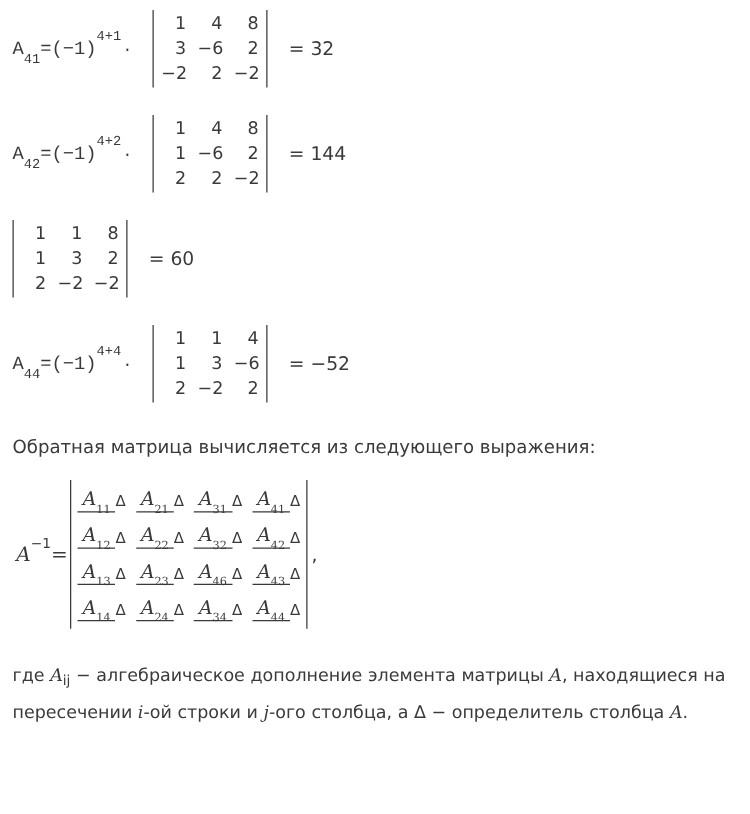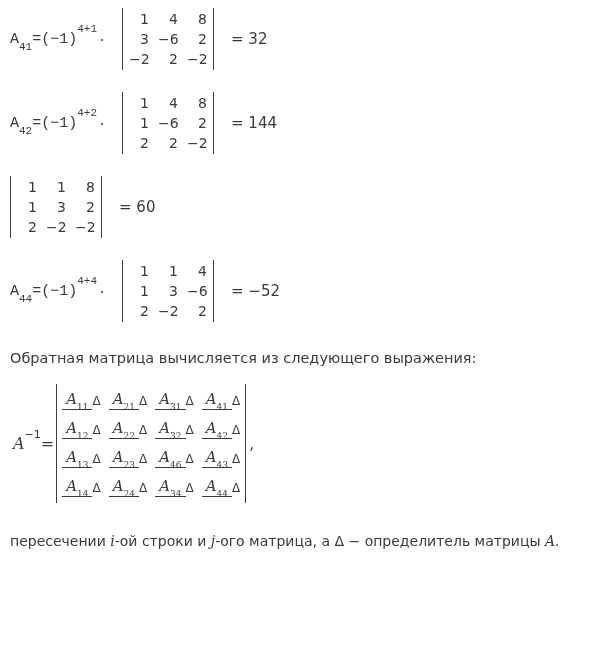--- a/index.html
+++ b/index.html
@@ -192,16 +192,17 @@
           <span class="frac">
             <span class="fnum"><span class="mvar">A</span><sub>44</sub></span>
             <span class="fden">Δ</span>
           </span>
         </div>
     </div>
     <span class="fcomma">,</span>
   </div>
 
   <div class="footnote" id="footnote">
-      <div class="fline"><span>пересечении </span><span class="mvar">i</span><span>-ой строки и </span><span class="mvar">j</span><span>-ого матрица, а Δ − определитель матрицы </span><span class="mvar">A</span><span>.</span></div>
+      <div class="fline"><span>где </span><span class="mvar">A</span><span class="msub">ij</span><span> − алгебраическое дополнение элемента матрицы </span><span class="mvar">A</span><span>, находящиеся на</span></div>
+      <div class="fline"><span>пересечении </span><span class="mvar">i</span><span>-ой строки и </span><span class="mvar">j</span><span>-ого столбца, а Δ − определитель столбца </span><span class="mvar">A</span><span>.</span></div>
     </div>
 
 </div>
 
 </body></html>

